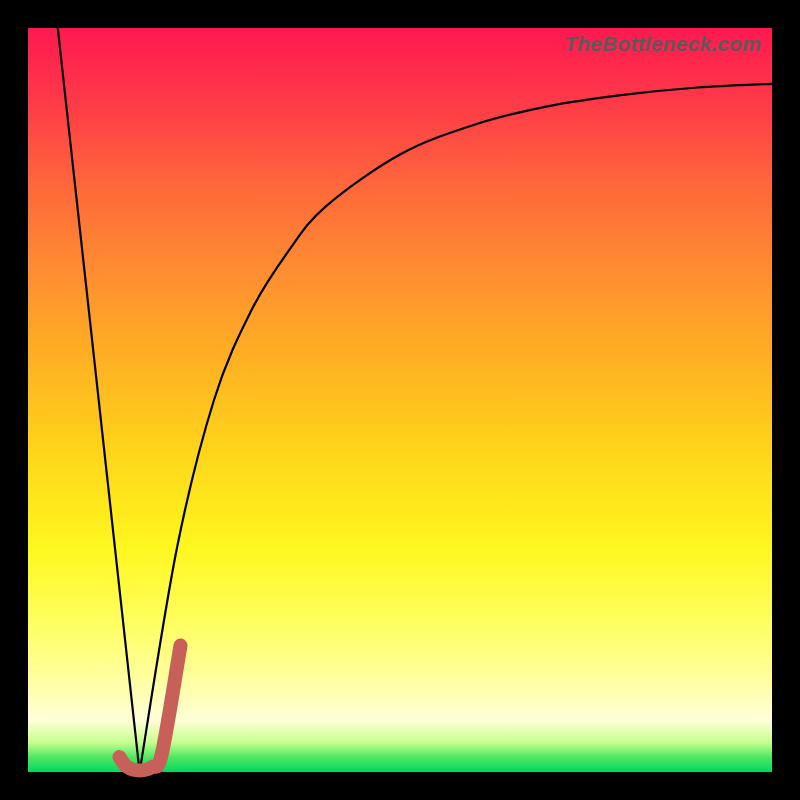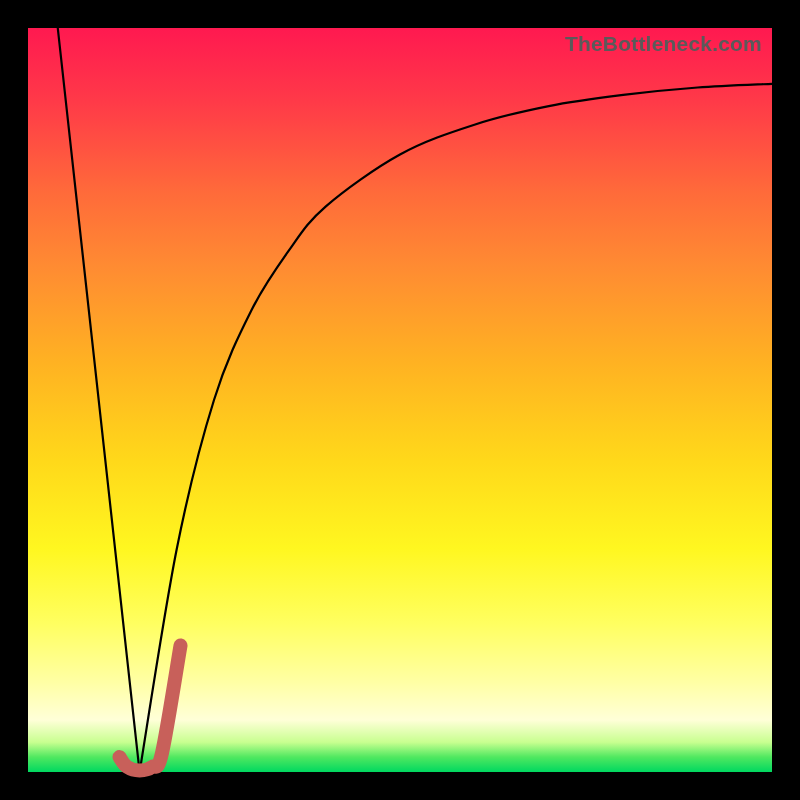--- a/index.html
+++ b/index.html
@@ -24,20 +24,21 @@
       #ffb222 45%,
       #ffd81a 58%,
       #fff720 70%,
       #ffff60 80%,
       #ffffa5 88%,
       #ffffd8 93%,
       #c8ff90 96%,
       #50e860 98%,
       #00d860 100%
     );
+    font-style: italic;
   }
   .watermark {
     position: absolute;
     top: 4px;
     right: 10px;
     font-family: Arial, Helvetica, sans-serif;
     font-size: 21px;
     font-weight: 600;
     color: #5a5a5a;
     letter-spacing: 0.2px;

